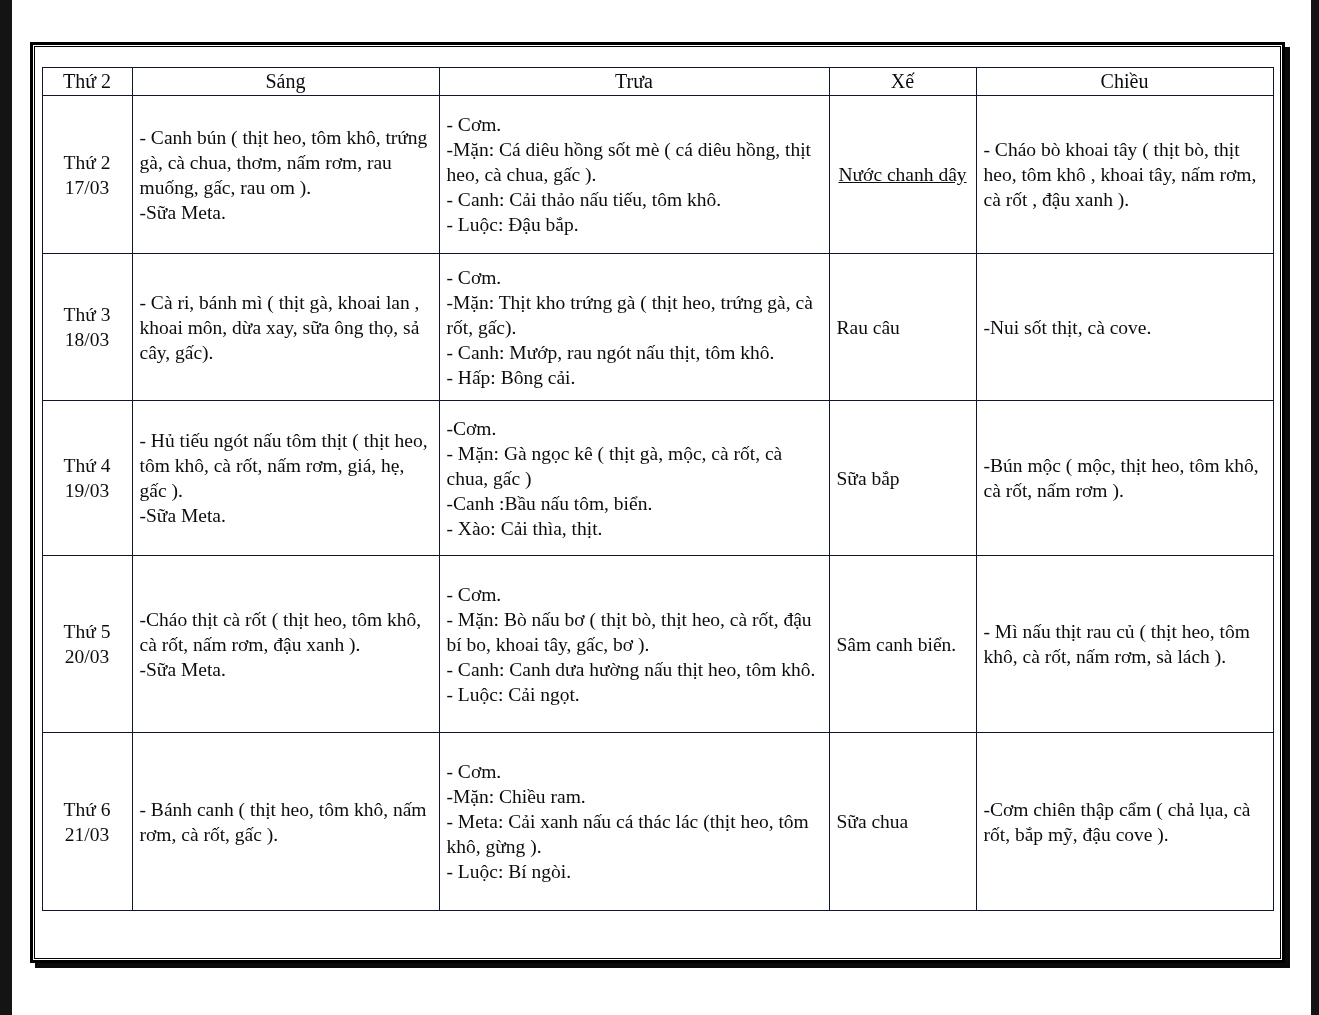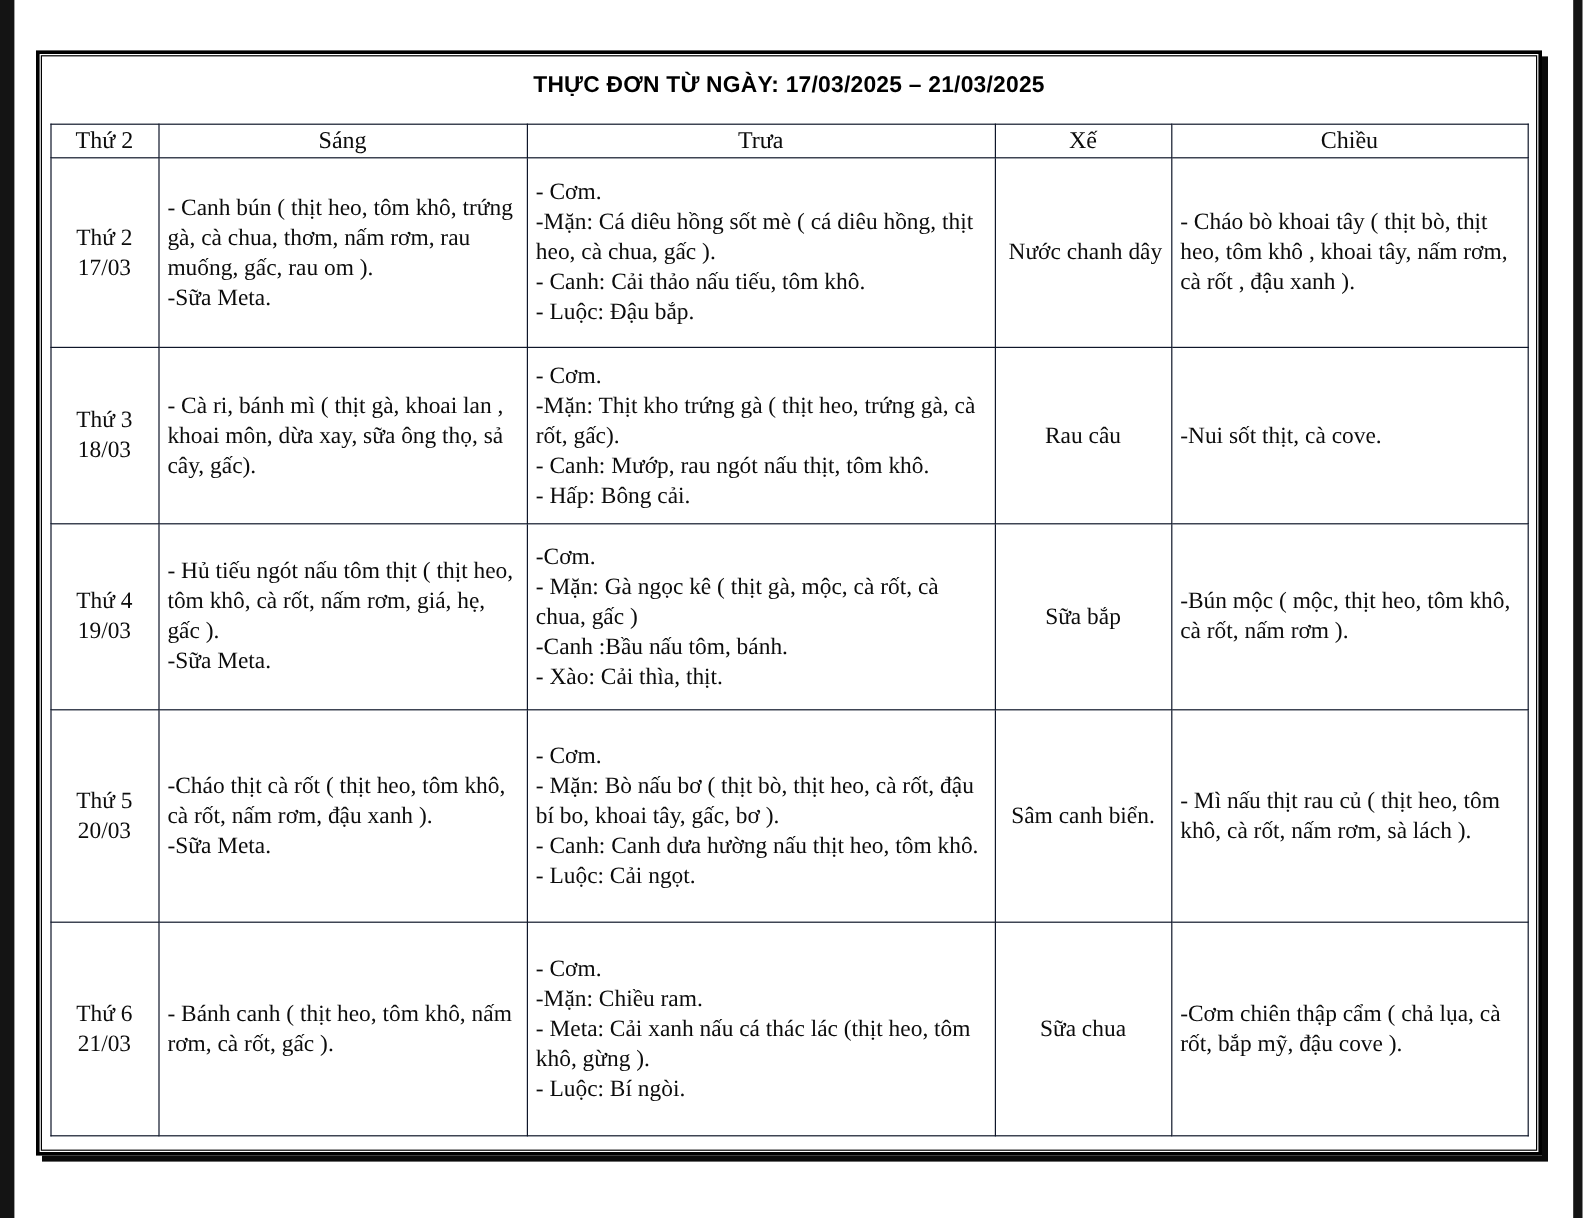--- a/index.html
+++ b/index.html
@@ -30,34 +30,33 @@
     border:1px solid #0f172a;vertical-align:middle;
     padding:2px 7px;font-weight:normal;margin-top:48px;
   }
   .menu th{height:24px;font-size:20px;text-align:center;padding:1px 2px;}
   .menu tbody tr:nth-child(1){height:158px;}
   .menu tbody tr:nth-child(2){height:147px;}
   .menu tbody tr:nth-child(3){height:155px;}
   .menu tbody tr:nth-child(4){height:177px;}
   .menu tbody tr:nth-child(5){height:178px;}
   td.day-cell{text-align:center;}
-  td.snack-cell{text-align:center;}
-  td.snack-cell.align-left{text-align:right;}
+  td.snack-cell{}
+  td.snack-cell.align-left{text-align:center;text-decoration:underline;}
   .cell-line{margin:0;}
 </style>
 </head>
 <body>
 
 <div class="stage">
   <div class="edge edge-left"></div>
   <div class="edge edge-right"></div>
 
   <div class="frame">
     <div class="frame-inner">
-      <div class="title">THỰC ĐƠN TỪ NGÀY:  17/03/2025 – 21/03/2025</div>
       <table class="menu">
         <colgroup>
             <col style="width: 90px;">
             <col style="width: 307px;">
             <col style="width: 390px;">
             <col style="width: 147px;">
             <col style="width: 297px;">
           </colgroup>
         <thead>
             <tr>
@@ -113,21 +112,21 @@
                 <div class="cell-line">Thứ 4</div>
                 <div class="cell-line">19/03</div>
               </td>
               <td>
                 <div class="cell-line">- Hủ tiếu ngót nấu tôm thịt ( thịt heo, tôm khô, cà rốt, nấm rơm, giá, hẹ, gấc ).</div>
                 <div class="cell-line">-Sữa Meta.</div>
               </td>
               <td>
                 <div class="cell-line">-Cơm.</div>
                 <div class="cell-line">- Mặn: Gà ngọc kê ( thịt gà, mộc, cà rốt, cà chua, gấc )</div>
-                <div class="cell-line">-Canh :Bầu nấu tôm, bánh.</div>
+                <div class="cell-line">-Canh :Bầu nấu tôm, biển.</div>
                 <div class="cell-line">- Xào: Cải thìa, thịt.</div>
               </td>
               <td class="snack-cell">Sữa bắp</td>
               <td>
                 <div class="cell-line">-Bún mộc ( mộc, thịt heo, tôm khô, cà rốt, nấm rơm ).</div>
               </td>
             </tr>
             <tr>
               <td class="day-cell">
                 <div class="cell-line">Thứ 5</div>

